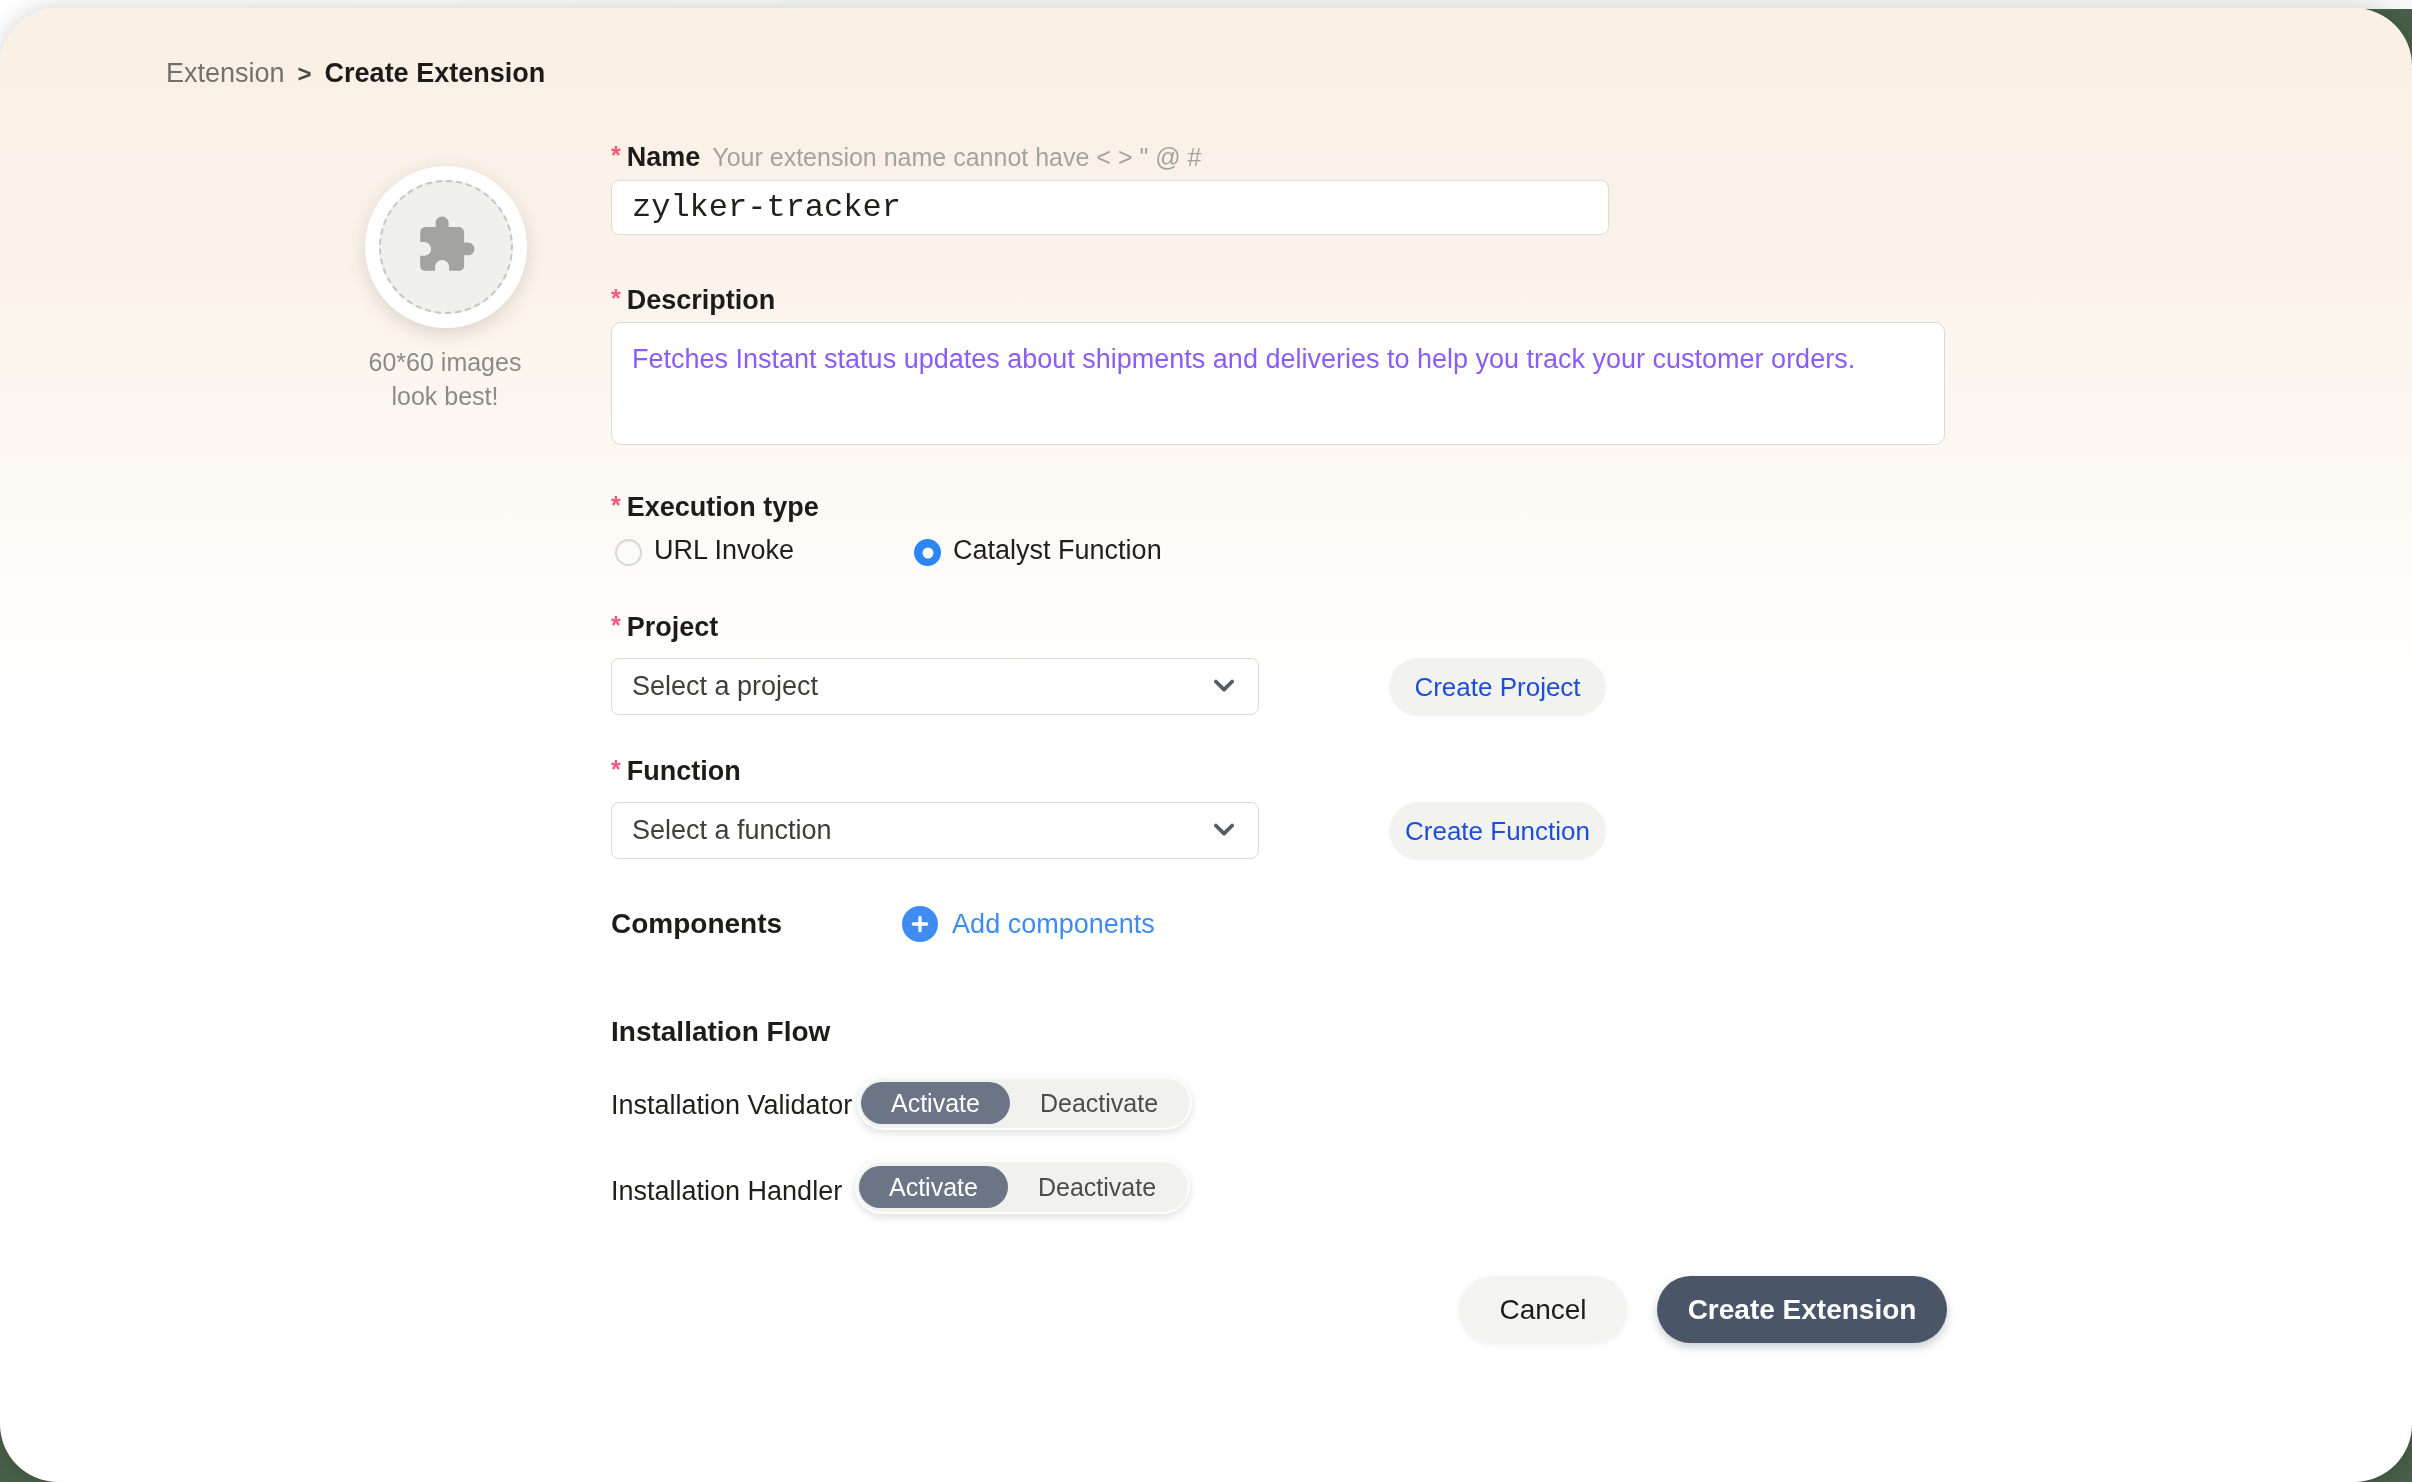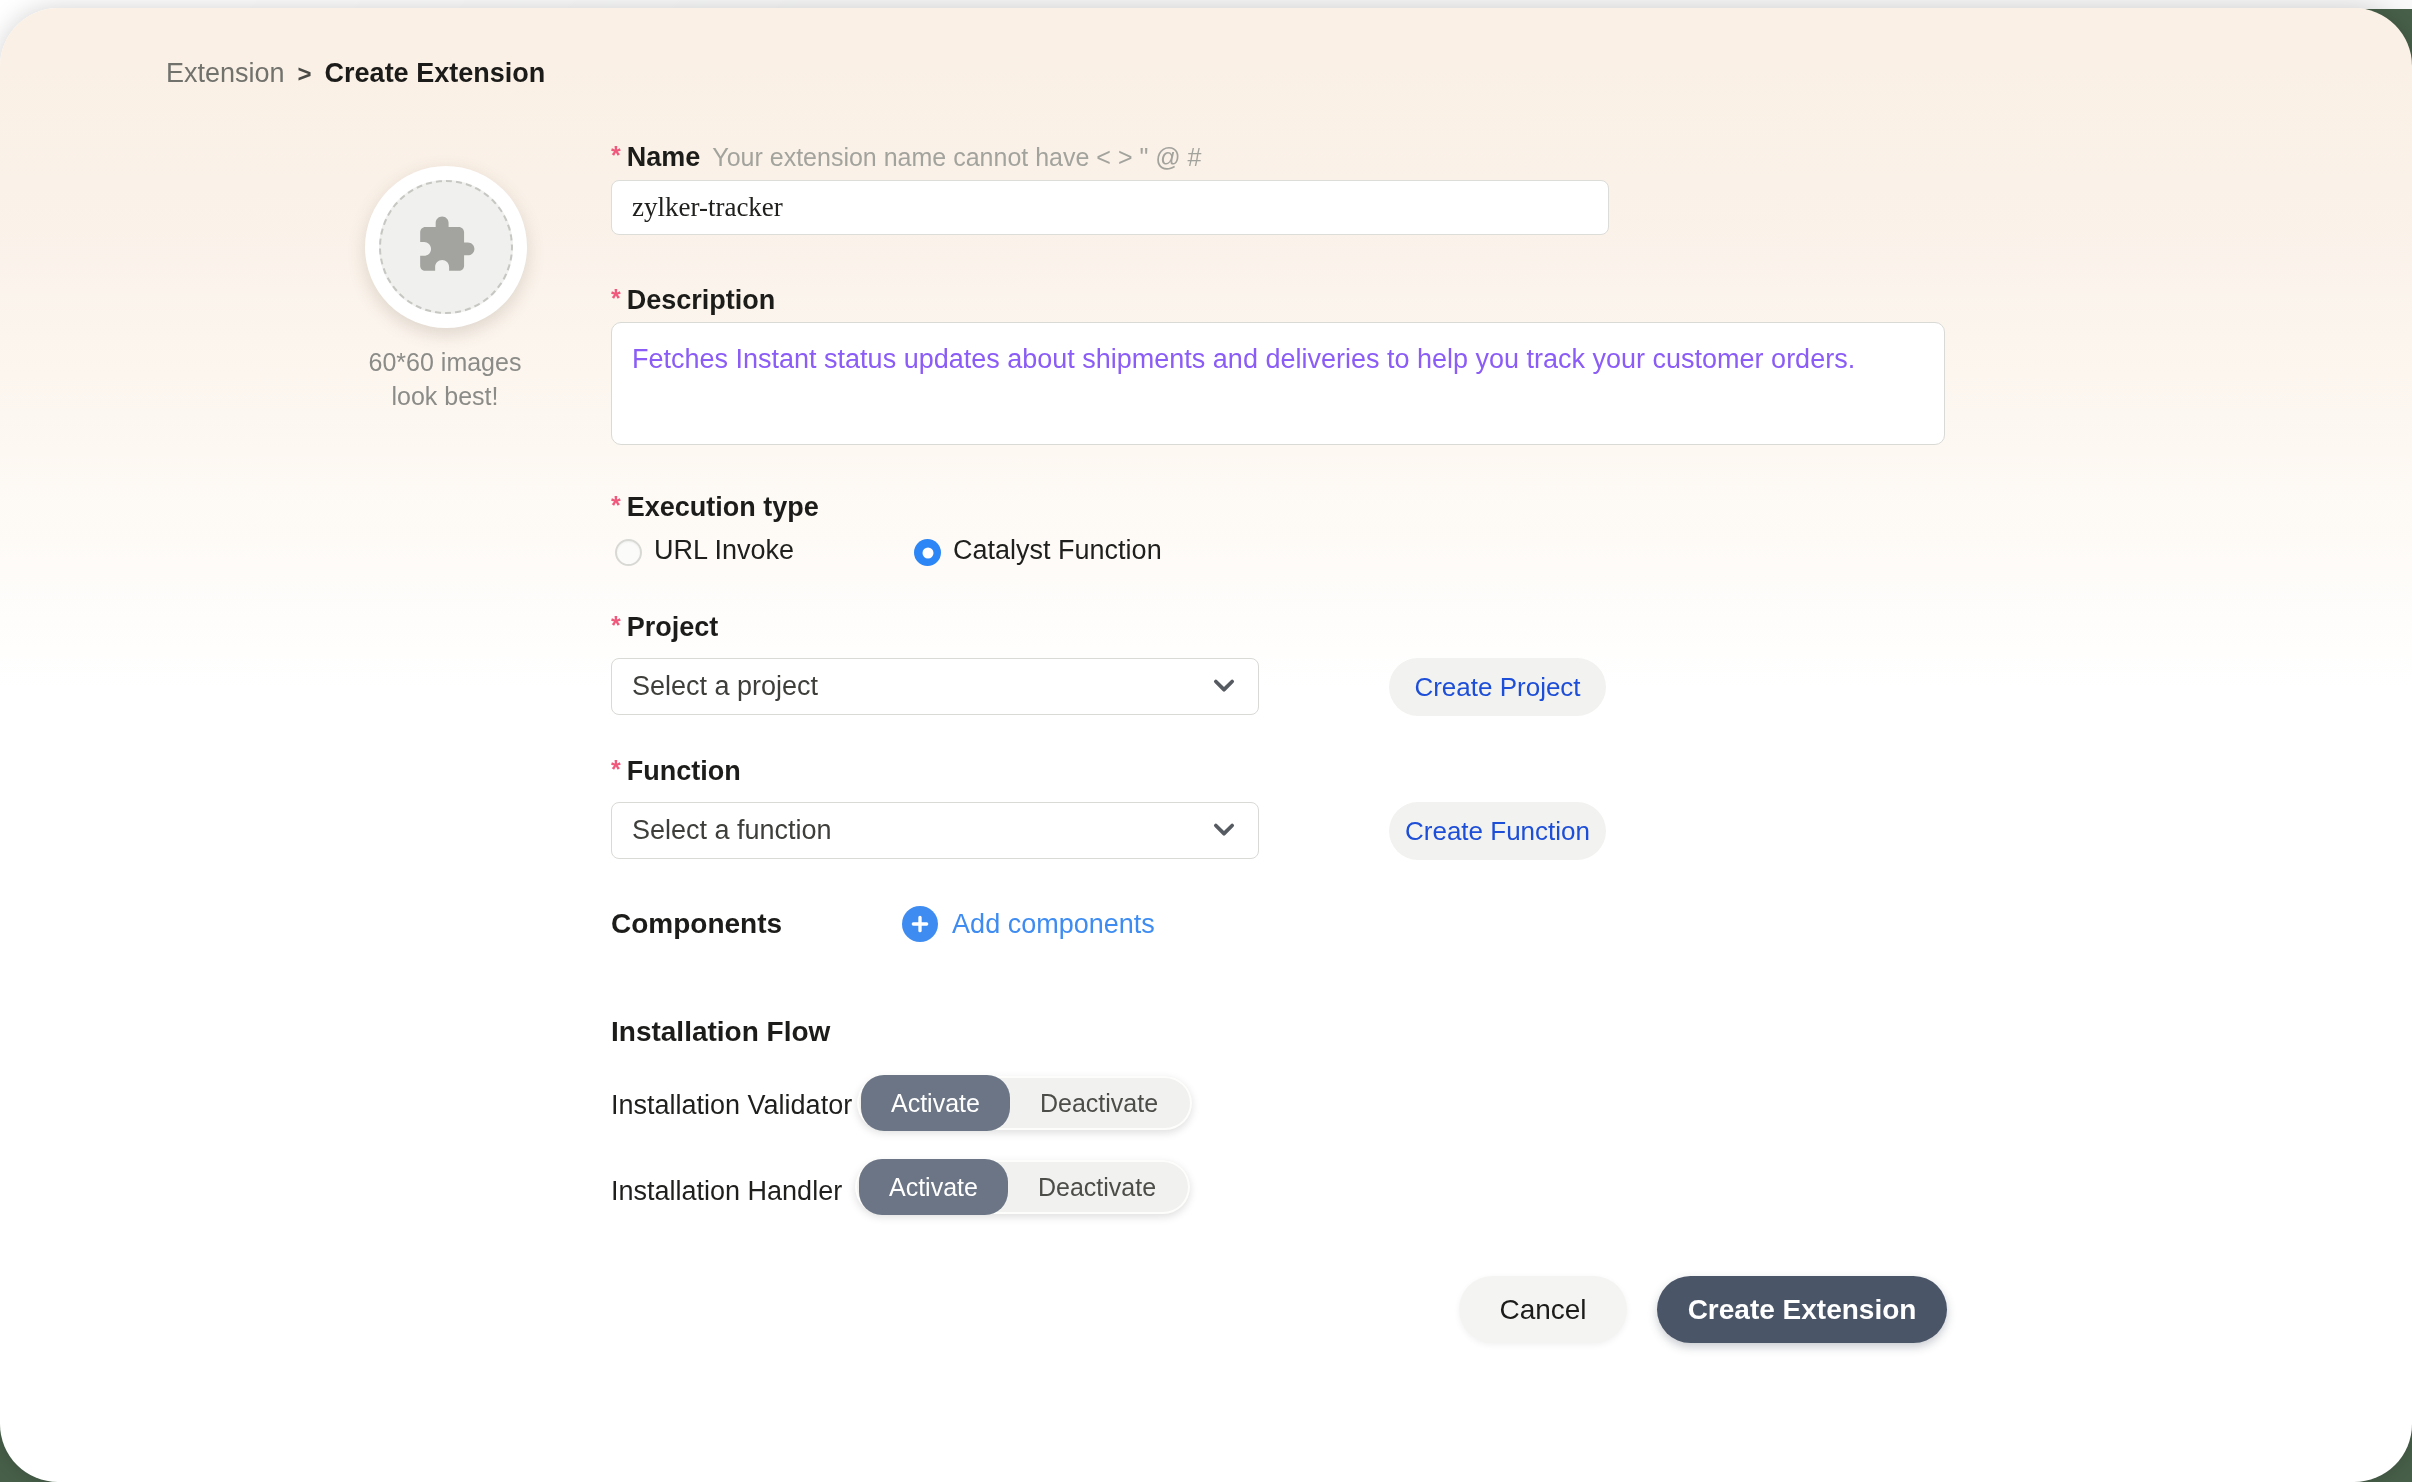--- a/index.html
+++ b/index.html
@@ -28,22 +28,22 @@
                    display:flex; align-items:center; justify-content:center; }
   .upload-caption { position:absolute; left:295px; top:338px; width:300px; text-align:center;
                     color:#8b8b87; font-size:25px; line-height:1.35; }
 
   
   .flabel { position:absolute; font-size:27px; font-weight:bold; color:#1c1c1a; }
   .req { color:#f0587c; font-weight:bold; margin-right:6px; font-size:25px; vertical-align:2px; }
   .hint { font-weight:normal; color:#a3a39d; font-size:25px; margin-left:12px; }
 
   .text-input { position:absolute; left:611px; width:998px; height:55px; background:#fff;
-                border:1px solid #dcdcd9; border-radius:8px; font-size:27px; color:#20201e;
-                padding:0 20px; font-family:Liberation Serif, serif; outline:none; }
+                border:1px solid #dcdcd9; border-radius:8px; font-size:32px; color:#20201e;
+                padding:0 20px; font-family:Liberation Mono, monospace; outline:none; }
   .textarea { position:absolute; left:611px; width:1334px; height:123px; background:#fff;
               border:1px solid #d9d9d6; border-radius:10px; font-size:27px; color:#8b5cf6;
               padding:19px 20px; font-family:"Liberation Sans",sans-serif; resize:none; outline:none; line-height:1.3; }
 
   
   .radio-row { position:absolute; left:615px; top:527px; display:flex; align-items:flex-end; }
   .radio { width:27px; height:27px; border-radius:50%; flex:0 0 auto; }
   .radio-off { border:2px solid #d8d8d4; background:#fbfbfa; box-shadow:inset 0 1px 2px rgba(0,0,0,.05); }
   .radio-on { background:#2d86f5; position:relative; }
   .radio-on::after { content:""; position:absolute; left:50%; top:50%; width:11px; height:11px;
@@ -66,21 +66,21 @@
                  align-items:center; justify-content:center; margin-left:120px; cursor:pointer; }
   .add-link { font-size:27px; color:#3e8cf2; margin-left:14px; cursor:pointer; }
 
   .section-title { position:absolute; left:611px; font-size:28px; font-weight:bold; color:#1c1c1a; }
 
   .flow-label { position:absolute; left:611px; font-size:27px; color:#1f1f1d; }
 
   
   .toggle { position:absolute; display:flex; align-items:center; background:#f1f1ef; border-radius:28px;
             padding:4px; box-shadow:0 3px 8px rgba(0,0,0,.13), inset 0 0 0 2px #fdfdfc; height:54px; }
-  .seg { height:56px; border-radius:23px; display:flex; align-items:center; justify-content:center;
+  .seg { height:42px; border-radius:23px; display:flex; align-items:center; justify-content:center;
          font-size:25px; cursor:pointer; padding:0 30px; }
   .seg-on { background:#6b7585; color:#ffffff; }
   .seg-off { color:#4c4c49; }
 
   
   .btn-cancel { position:absolute; left:1459px; top:1268px; width:168px; height:67px; border-radius:34px;
                 background:#f4f4f2; border:none; font-size:28px; color:#1c1c1a;
                 font-family:"Liberation Sans",sans-serif; cursor:pointer; box-shadow:0 2px 6px rgba(0,0,0,.06); }
   .btn-primary { position:absolute; left:1657px; top:1268px; width:290px; height:67px; border-radius:34px;
                  background:#4a5568; border:none; font-size:28px; font-weight:bold; color:#ffffff;

